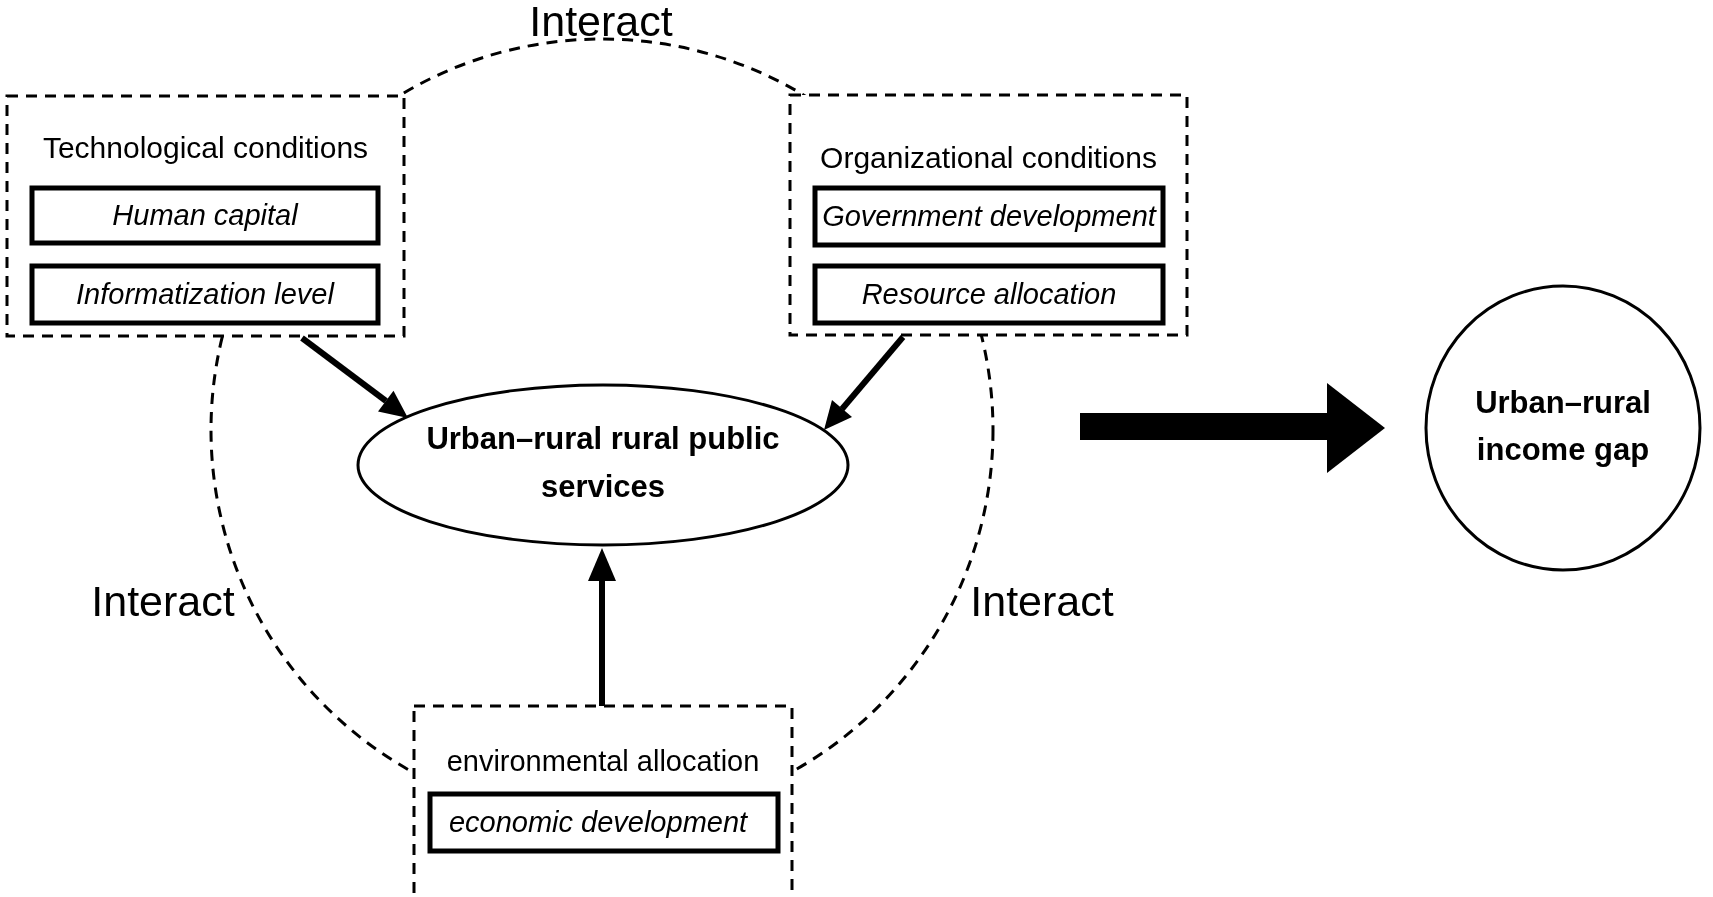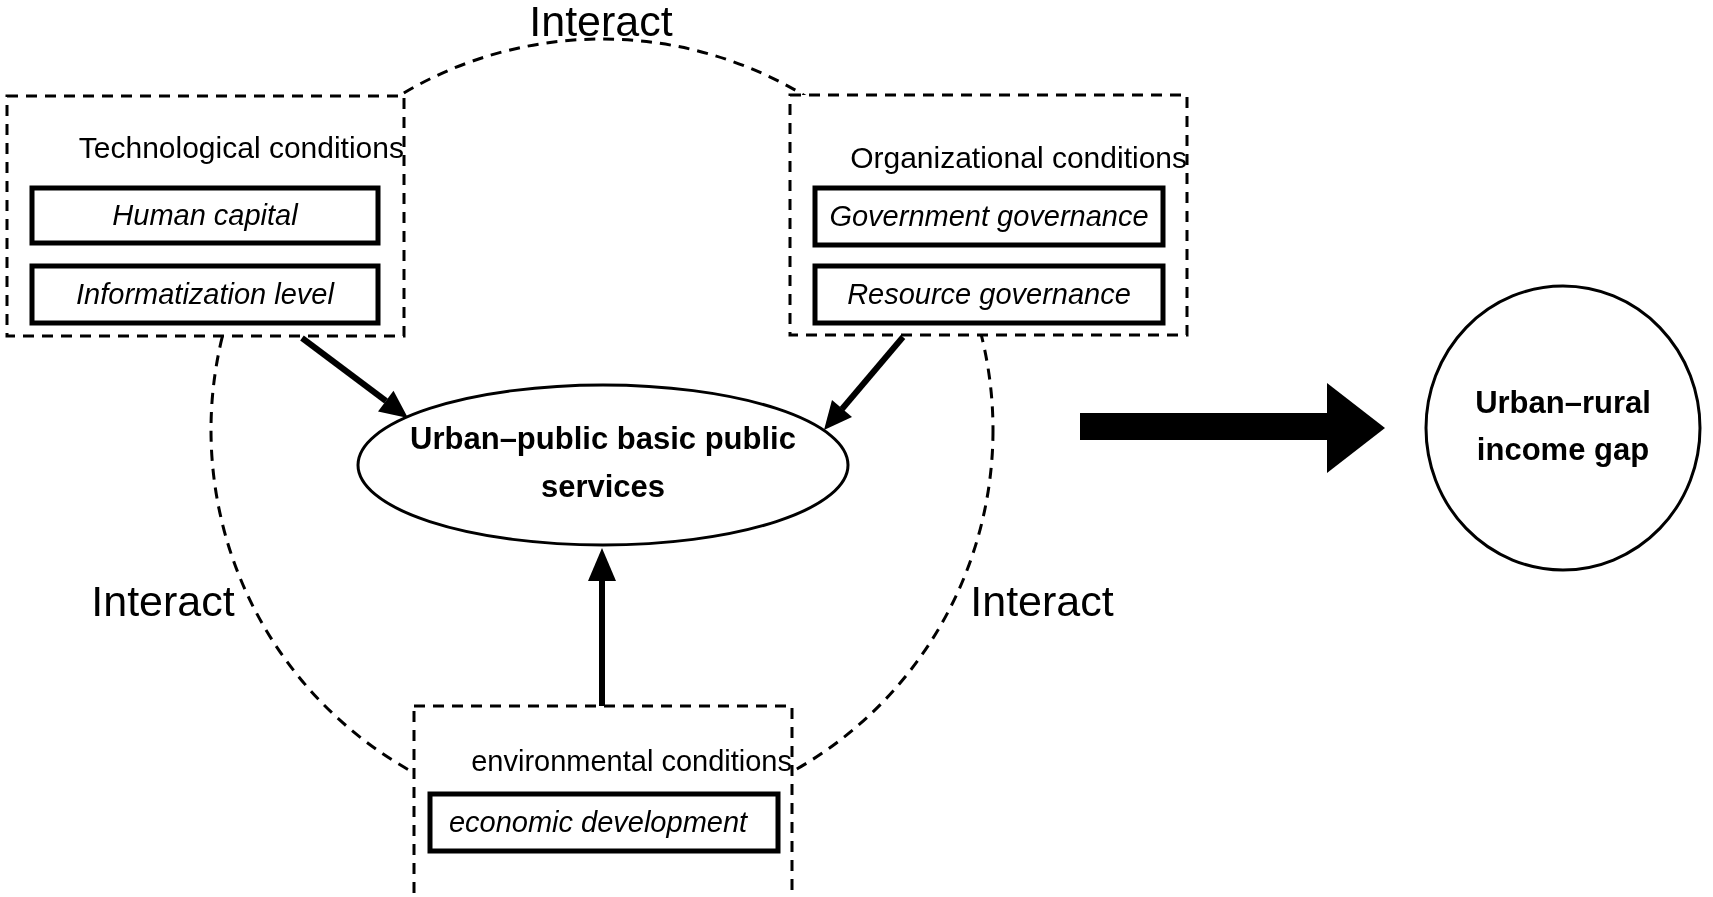--- a/index.html
+++ b/index.html
@@ -59,21 +59,20 @@
   }
   .t {
     position: absolute;
     text-align: center;
     color: #000000;
     white-space: nowrap;
   }
   .group-title {
     font-size: 30px;
     line-height: 34px;
-    text-align: right;
   }
   .item-label {
     font-size: 29px;
     font-style: italic;
   }
   .interact-label {
     font-size: 43px;
     line-height: 38px;
   }
   .node-text {
@@ -127,28 +126,28 @@
 
   <div class="t interact-label" style="left:451px; top:2px; width:300px;">Interact</div>
   <div class="t interact-label" style="left:13px; top:582px; width:300px;">Interact</div>
   <div class="t interact-label" style="left:892px; top:582px; width:300px;">Interact</div>
 
   <div class="t group-title" style="left:7px; top:131px; width:397px;">Technological conditions</div>
   <div class="t item-label" style="left:32px; top:188px; width:346px; line-height:55px;">Human capital</div>
   <div class="t item-label" style="left:32px; top:266px; width:346px; line-height:57px;">Informatization level</div>
 
   <div class="t group-title" style="left:790px; top:141px; width:397px;">Organizational conditions</div>
-  <div class="t item-label" style="left:815px; top:188px; width:348px; line-height:57px;">Government governance</div>
-  <div class="t item-label" style="left:815px; top:266px; width:348px; line-height:57px;">Resource governance</div>
+  <div class="t item-label" style="left:815px; top:188px; width:348px; line-height:57px;">Government development</div>
+  <div class="t item-label" style="left:815px; top:266px; width:348px; line-height:57px;">Resource allocation</div>
 
-  <div class="t group-title" style="left:414px; top:744px; width:378px; font-size:29px;">environmental conditions</div>
+  <div class="t group-title" style="left:414px; top:744px; width:378px; font-size:29px;">environmental allocation</div>
   <div class="t item-label" style="left:424px; top:794px; width:348px; line-height:57px;">economic development</div>
 
   <div style="position:absolute; left:353px; top:415px; width:500px;">
-    <div class="t node-text" style="position:static; line-height:48px;">Urban–public basic public</div>
+    <div class="t node-text" style="position:static; line-height:48px;">Urban–rural rural public</div>
     <div class="t node-text" style="position:static; line-height:48px;">services</div>
   </div>
 
   <div style="position:absolute; left:1383px; top:379px; width:360px;">
     <div class="t node-text" style="position:static; line-height:47px;">Urban–rural</div>
     <div class="t node-text" style="position:static; line-height:47px;">income gap</div>
   </div>
 
 </div>
 

